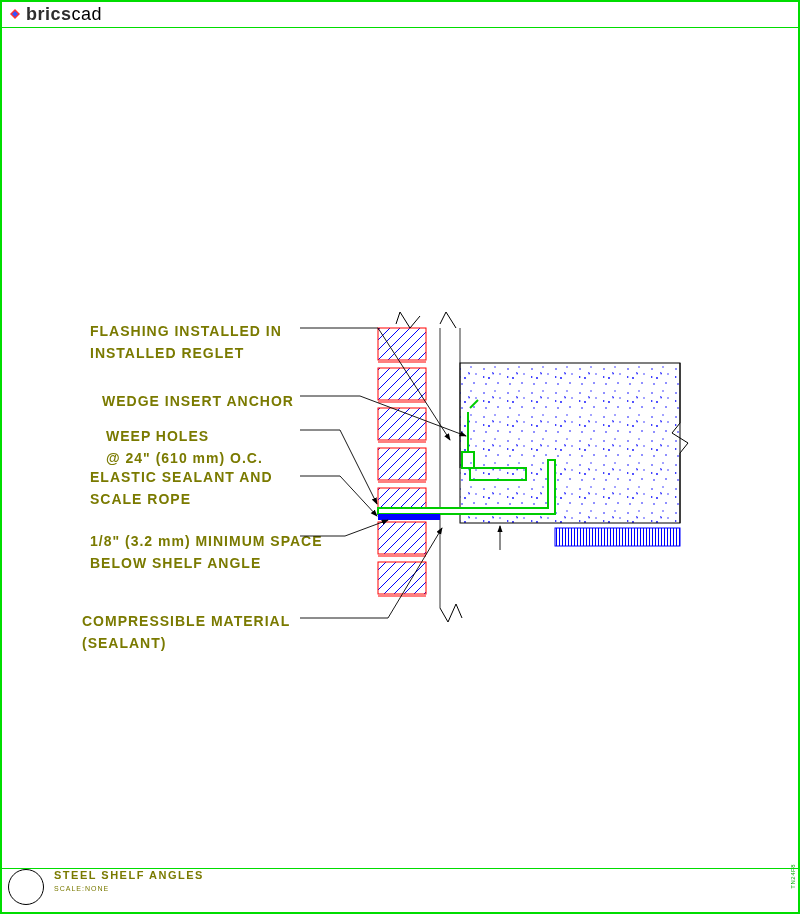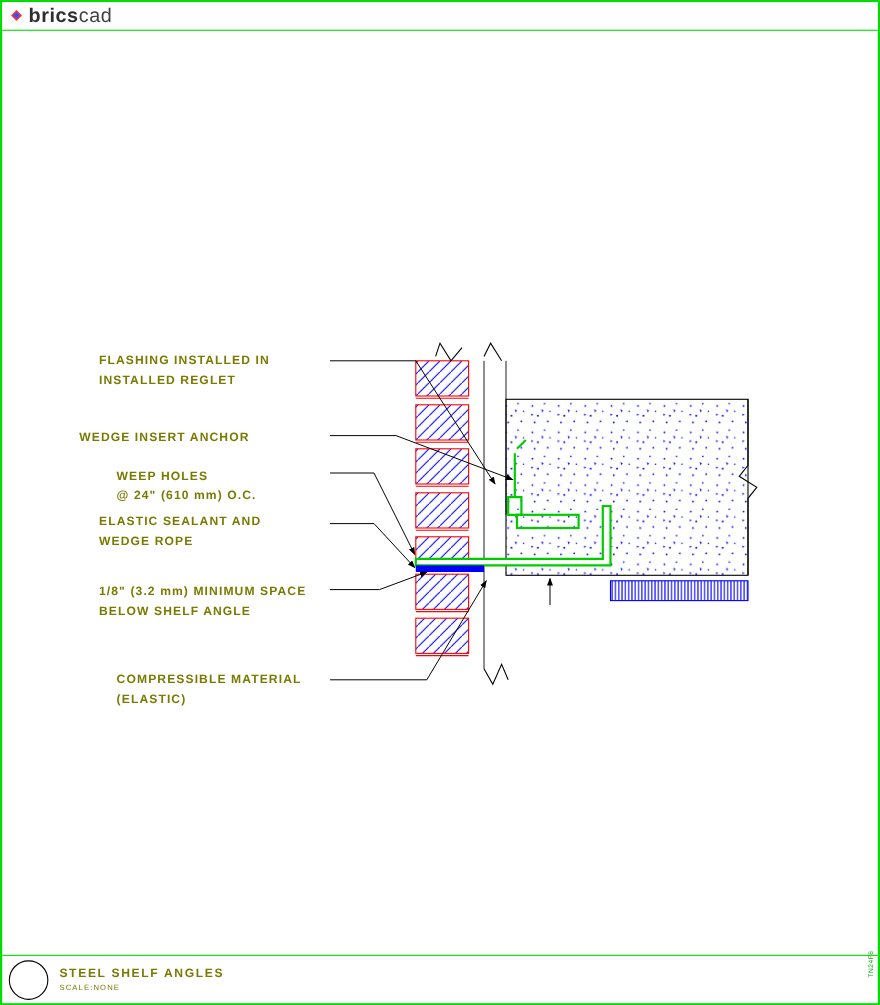--- a/index.html
+++ b/index.html
@@ -33,44 +33,44 @@
   .logo-icon {
     width: 14px; height: 14px;
     margin-right: 4px;
   }
   .brand {
     font-size: 18px;
     font-weight: bold;
     letter-spacing: 0.5px;
     color: #2e2e2e;
   }
-  .brand .thin { font-weight: 300; color: #404040; }
+  .brand .thin { font-weight: 300; color: #000000; }
   .diagram {
     position: absolute;
     left: 0; top: 28px;
     width: 800px;
     height: 840px;
   }
   .label {
     position: absolute;
-    font-size: 11px;
+    font-size: 14px;
     letter-spacing: 1px;
     color: #7a7a00;
     line-height: 1.6;
     font-weight: bold;
     white-space: nowrap;
   }
   .title-block {
     position: absolute;
     left: 2px; bottom: 2px;
     width: 796px;
     height: 44px;
     border-top: 1px solid #00dd00;
     display: flex;
-    align-items: center;
+    align-items: flex-start;
   }
   .title-circle {
     width: 36px; height: 36px;
     border: 1px solid #000;
     border-radius: 50%;
     margin-left: 6px;
     margin-right: 10px;
     flex: 0 0 auto;
   }
   .title-text {
@@ -115,38 +115,38 @@
   </span>
   <span class="brand">
     <span>brics</span><span class="thin">cad</span>
   </span>
 </div>
 
 <div class="label" style="left:90px; top:320px">
   <div>FLASHING INSTALLED IN</div>
   <div>INSTALLED REGLET</div>
 </div>
-<div class="label" style="left:72px; top:390px">
+<div class="label" style="left:102px; top:390px">
   <div>WEDGE INSERT ANCHOR</div>
 </div>
 <div class="label" style="left:106px; top:425px">
   <div>WEEP HOLES</div>
   <div>@ 24" (610 mm) O.C.</div>
 </div>
 <div class="label" style="left:90px; top:466px">
   <div>ELASTIC SEALANT AND</div>
-  <div>WEDGE ROPE</div>
+  <div>SCALE ROPE</div>
 </div>
 <div class="label" style="left:90px; top:530px">
   <div>1/8" (3.2 mm) MINIMUM SPACE</div>
   <div>BELOW SHELF ANGLE</div>
 </div>
-<div class="label" style="left:106px; top:610px">
+<div class="label" style="left:82px; top:610px">
   <div>COMPRESSIBLE MATERIAL</div>
-  <div>(ELASTIC)</div>
+  <div>(SEALANT)</div>
 </div>
 
 <svg class="diagram" width="800" height="840">
   <defs>
     <pattern id="bhatch" width="10" height="10" patternUnits="userSpaceOnUse">
       <line x1="0" y1="10" x2="10" y2="0" stroke="#0000ff" stroke-width="1"></line>
     </pattern>
     <pattern id="concrete" width="24" height="24" patternUnits="userSpaceOnUse">
       <circle cx="4" cy="5" r="0.8" fill="#0000ff"></circle>
       <circle cx="15" cy="3" r="0.7" fill="#0000ff"></circle>

